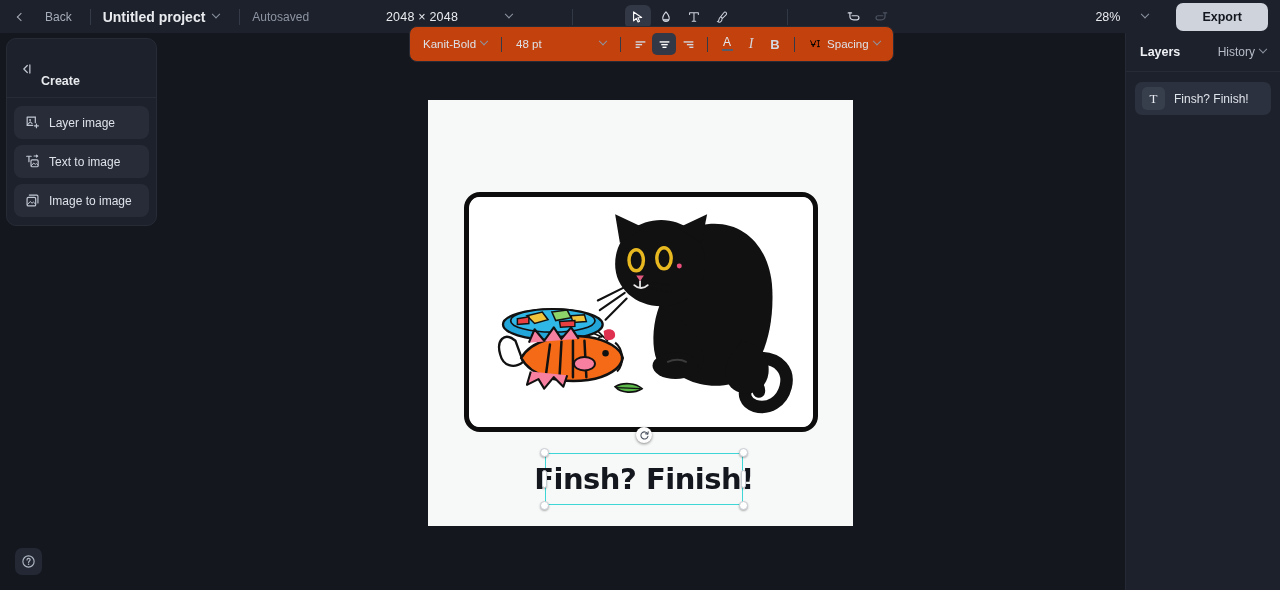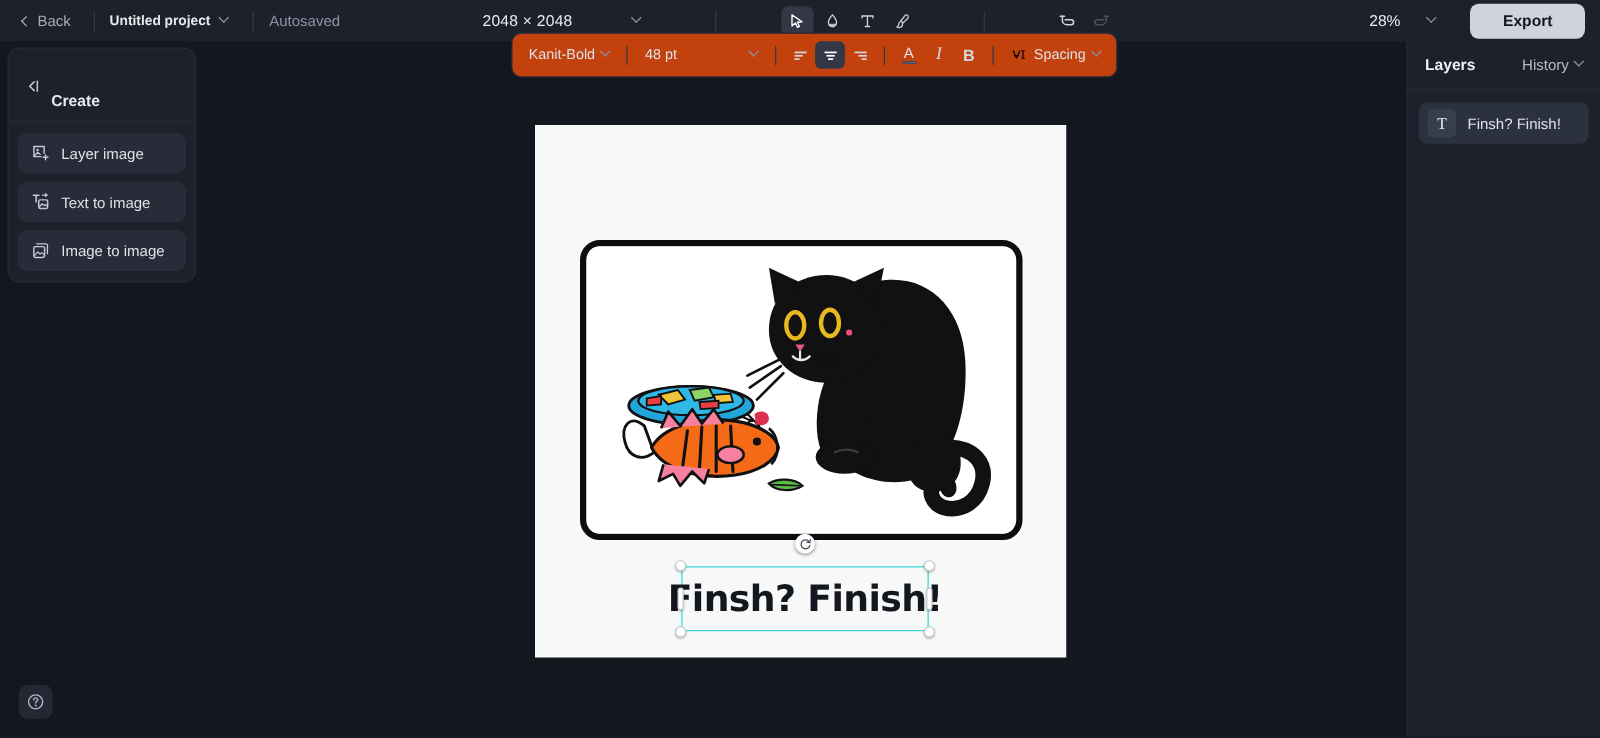--- a/index.html
+++ b/index.html
@@ -13,26 +13,26 @@
   #app { position: relative; width: 1280px; height: 590px; background: #14171e; }
 
   
   .topbar {
     position: absolute; top: 0; left: 0; width: 1280px; height: 33px;
     background: #1d212b;
     display: flex; align-items: center;
   }
   .tb-left { display: flex; align-items: center; height: 33px; padding-left: 12px; gap: 0; }
   .back-btn {
-    display: flex; align-items: center; gap: 5px;
+    display: flex; align-items: center; gap: 20px;
     color: #a6adba; font-size: 12px; padding: 4px 6px; border-radius: 5px; cursor: pointer;
   }
   .chev-left { display:inline-block; width: 6px; height: 6px; border-left: 1.4px solid #a6adba; border-bottom: 1.4px solid #a6adba; transform: rotate(45deg); margin-right:1px; }
   .tb-divider { width: 1px; height: 16px; background: #343a47; margin: 0 12px; }
-  .proj-name { color: #e8eaee; font-size: 11px; font-weight: 600; cursor: pointer; }
+  .proj-name { color: #e8eaee; font-size: 14px; font-weight: 600; cursor: pointer; }
   .caret { display:inline-block; width: 6px; height: 6px; border-right: 1.3px solid #8d94a3; border-bottom: 1.3px solid #8d94a3; transform: rotate(45deg) translate(-2px,-2px); }
   .caret-wrap { padding: 2px 8px; cursor: pointer; display:flex; align-items:center; }
   .autosaved { color: #8d94a3; font-size: 12px; }
 
   .tb-center { position: absolute; left: 50%; transform: translateX(-50%); display: flex; align-items: center; height: 33px; gap: 40px; }
   .canvas-size { color: #e8eaee; font-size: 12.5px; letter-spacing: .2px; cursor: pointer; }
   .tool-group { display: flex; align-items: center; gap: 2px; }
   .tool-btn {
     width: 26px; height: 24px; border-radius: 6px; display: flex; align-items: center; justify-content: center;
     cursor: pointer; color: #cfd4de;

